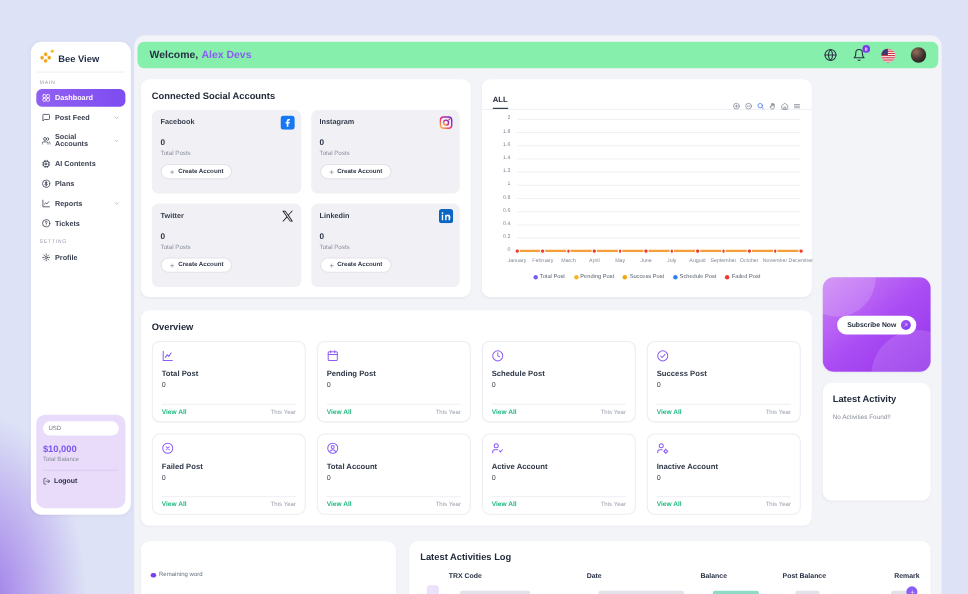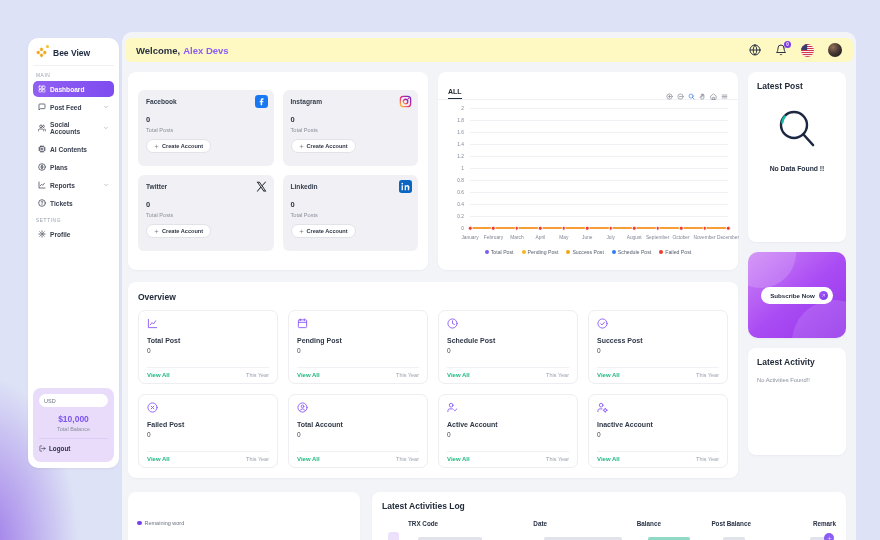--- a/index.html
+++ b/index.html
@@ -16,31 +16,31 @@
   .logo-ic{width:13px;height:13px;position:relative;flex:none;}
   .logo-dot{position:absolute;left:13px;top:2px;width:3px;height:3px;border-radius:50%;background:#fbbf24;}
   .logo-name{font-size:8.5px;font-weight:bold;color:#1d2940;margin-left:2px;}
   .section-label{font-size:4.8px;letter-spacing:.6px;color:#9aa1ad;margin:7px 3px 3px;}
   .nav-item{display:flex;align-items:center;gap:4px;padding:4px 5px;margin:2px 0;border-radius:5px;
     font-size:6.6px;font-weight:600;color:#39404f;cursor:pointer;}
   .nav-item.active{background:linear-gradient(90deg,#9160f2,#7e4cf0);color:#fff;}
   .nav-ic{width:8px;height:8px;flex:none;}
   .nav-ic svg{stroke-width:2.2;}
   .chev{width:6px;height:6px;margin-left:auto;color:#8a91a0;}
-  .wallet{position:absolute;left:5px;bottom:6px;width:81px;background:#e9dcfa;border-radius:8px;padding:6px 6px 10px;text-align:center;}
+  .wallet{position:absolute;left:5px;bottom:6px;width:81px;background:#e9dcfa;border-radius:8px;padding:6px 6px 21px;}
   .wallet-select{background:#fff;border-radius:7px;height:13px;display:flex;align-items:center;
     padding:0 5px;font-size:5.5px;color:#6b7280;cursor:pointer;}
   .wallet-balance{color:#7c55ee;font-weight:bold;font-size:8.5px;margin-top:7px;}
   .wallet-label{font-size:5.5px;color:#8a8f9c;margin-top:2px;padding-bottom:6px;border-bottom:1px solid #dccdf4;}
   .logout-row{display:flex;align-items:center;gap:3px;font-size:6.3px;font-weight:600;color:#2a3242;margin-top:6px;cursor:pointer;}
   .logout-ic{width:7px;height:7px;}
 
   
   .panel{position:absolute;left:122px;top:32px;width:734px;height:508px;background:#f3f4f8;border-radius:10px 10px 0 0;}
-  .topbar{position:absolute;left:3px;top:6px;width:728px;height:24px;background:#fef9c3;border-radius:6px;
+  .topbar{position:absolute;left:3px;top:6px;width:728px;height:24px;background:#86efac;border-radius:6px;
     display:flex;align-items:center;padding:0 11px;}
   .welcome{font-size:9.5px;font-weight:bold;color:#273043;}
   .welcome .uname{color:#8b5cf6;margin-left:3px;}
   .top-icons{margin-left:auto;display:flex;align-items:center;gap:14px;}
   .icon-btn{position:relative;width:12px;height:12px;background:none;border:none;cursor:pointer;color:#2b3344;padding:0;}
   .icon-btn.lg{width:13px;height:13px;}
   .badge{position:absolute;top:-3px;right:-4px;width:7px;height:7px;border-radius:50%;background:#7c3aed;
     color:#fff;font-size:4.5px;display:flex;align-items:center;justify-content:center;font-weight:bold;}
   .avatar{width:14px;height:14px;border-radius:50%;border:none;cursor:pointer;padding:0;
     background:radial-gradient(circle at 35% 30%,#93705a 0%,#4a3a34 45%,#17181f 90%);}
@@ -313,20 +313,21 @@
               </g>
               <rect width="9.5" height="9.3" fill="#3c3b6e"></rect>
             </g>
           </svg>
         </button>
       <button class="avatar"></button>
     </div>
   </header>
 
   <section class="card social-card">
+    <div class="card-title">Connected Social Accounts</div>
     <div class="tile-grid" id="social-grid">
         <div class="tile"><div class="tile-name">Facebook</div><span class="tile-ic">
             <svg viewBox="0 0 24 24">
               <rect width="24" height="24" rx="6" fill="#1877f2"></rect>
               <path fill="#fff" d="M15.7 8.6h-1.5c-.7 0-1 .4-1 1V11h2.4l-.4 2.5h-2V19h-2.7v-5.5H8.6V11h1.9V9.3c0-2 1.2-3.3 3.1-3.3h2.1z"></path>
             </svg>
           </span><div class="tile-value">0</div><div class="tile-vlabel">Total Posts</div><button class="tile-btn">
             <span class="plus-ic">
               <svg viewBox="0 0 24 24" fill="none" stroke="currentColor" stroke-width="2" stroke-linecap="round" stroke-linejoin="round">
                 <path d="M12 5v14M5 12h14"></path>
@@ -495,31 +496,20 @@
           <span class="legend-dot" style="background:#2e7df6"></span>
           <span>Schedule Post</span>
         </span>
         <span class="legend-item">
           <span class="legend-dot" style="background:#ee3b2f"></span>
           <span>Failed Post</span>
         </span>
       </div>
   </section>
 
-  <section class="card latest-post">
-    <div class="card-title">Latest Post</div>
-    <div class="mag-wrap">
-        <svg viewBox="0 0 46 48">
-          <circle cx="20" cy="18" r="13" fill="none" stroke="#1c2742" stroke-width="2.4"></circle>
-          <path d="M8.3 15.5A12 12 0 0 1 10.8 9.6" fill="none" stroke="#14b8a6" stroke-width="2.4" stroke-linecap="round"></path>
-          <line x1="29.5" y1="27.5" x2="39" y2="38" stroke="#1c2742" stroke-width="2.6" stroke-linecap="round"></line>
-        </svg>
-      </div>
-    <div class="nodata">No Data Found !!</div>
-  </section>
 
   <section class="card subscribe">
     <button class="subscribe-btn">
       <span>Subscribe Now</span>
       <span class="sub-arrow">
           <svg viewBox="0 0 24 24" fill="none" stroke="currentColor" stroke-width="2" stroke-linecap="round" stroke-linejoin="round">
             <path d="M7 17L17 7M9 7h8v8"></path>
           </svg>
         </span>
     </button>

